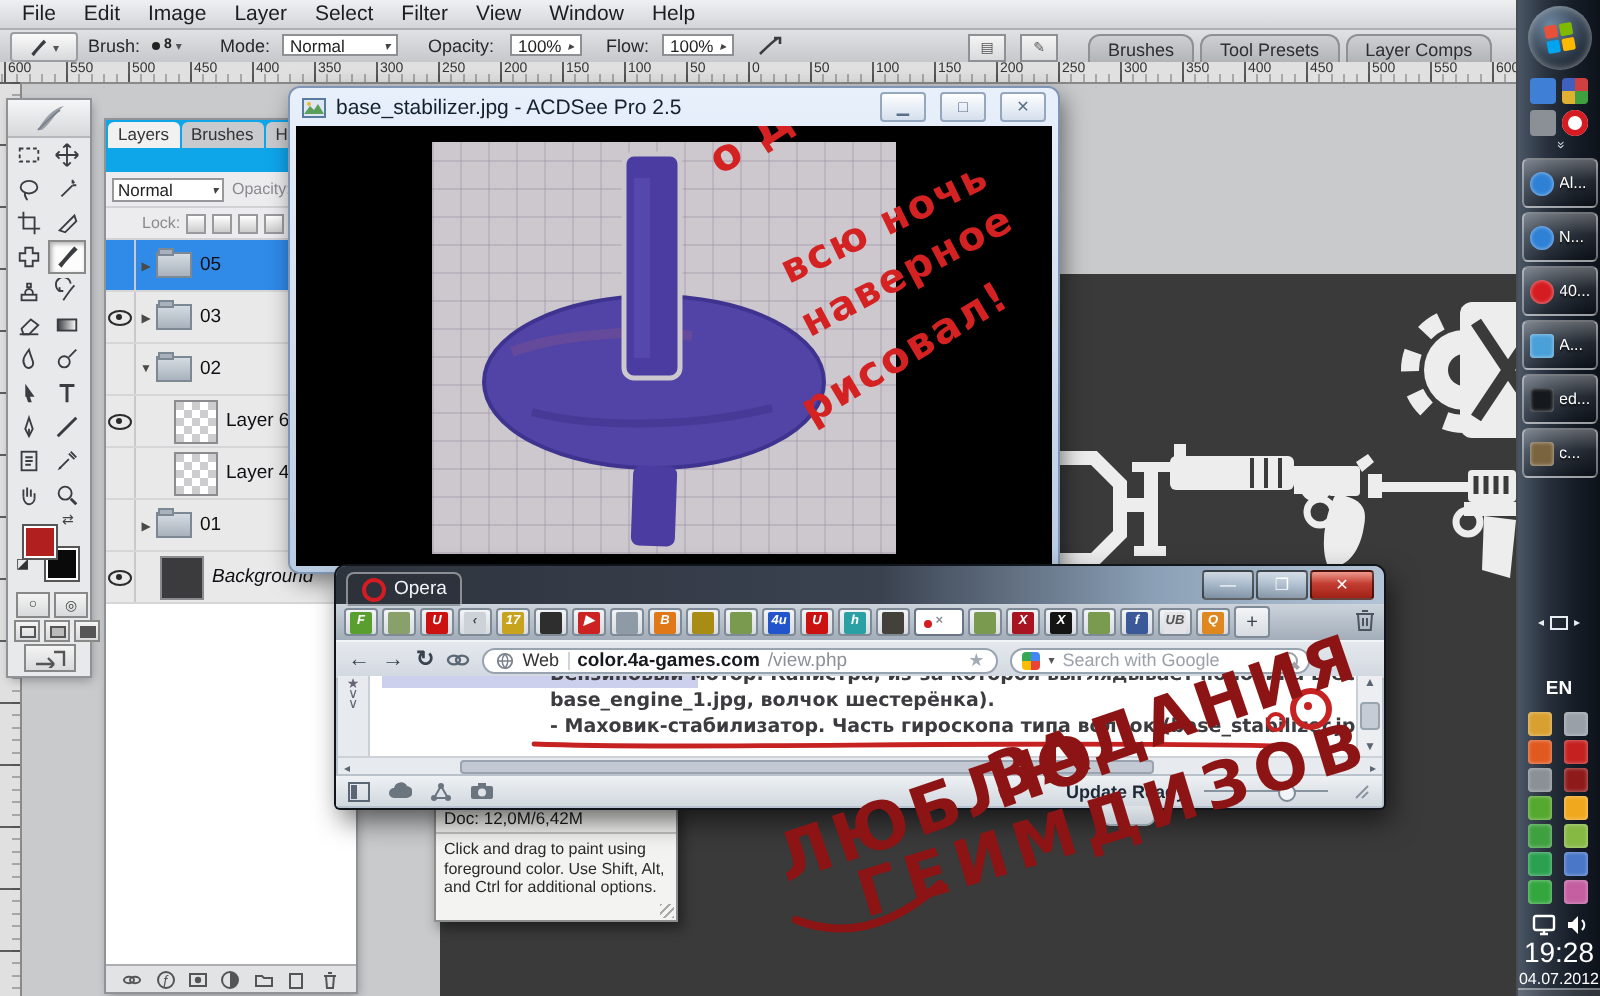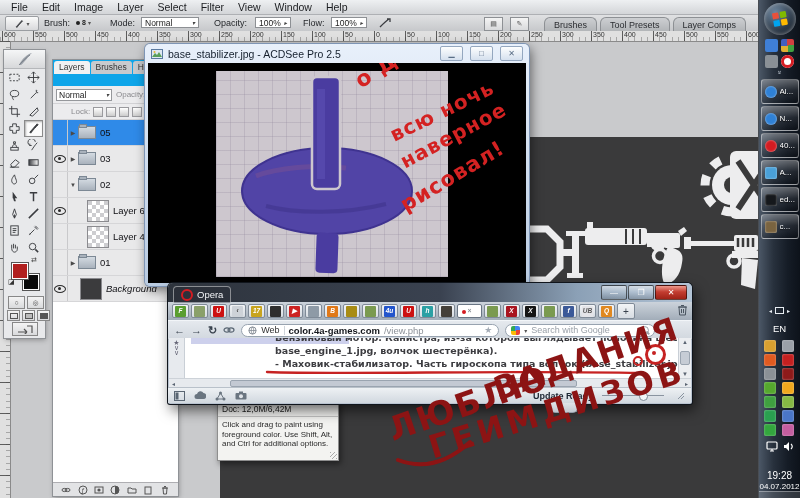--- a/index.html
+++ b/index.html
@@ -192,25 +192,25 @@
   .ql{display:grid;grid-template-columns:13px 13px;gap:3px;margin-top:4px}
   .qli{width:13px;height:13px;border-radius:2px}
   .chev{color:#cfd8e2;font-size:7px;margin-top:1px;transform:rotate(90deg)}
   .tb-list{display:flex;flex-direction:column;gap:2px;margin-top:3px}
   .tb-btn{width:38px;height:25px;border:1px solid rgba(255,255,255,.4);border-radius:3px;display:flex;align-items:center;gap:3px;
       padding:4px 3px;box-sizing:border-box;background:linear-gradient(rgba(255,255,255,.32),rgba(255,255,255,.08) 45%,rgba(0,0,0,.2))}
   .tb-ic{width:12px;height:12px;border-radius:2px;flex:none;box-shadow:inset 0 0 2px rgba(255,255,255,.6)}
   .tb-ic.round{border-radius:50%}
   .tb-label{font-size:8px;color:#fff;text-shadow:0 1px 1px rgba(0,0,0,.8);overflow:hidden;white-space:nowrap}
   .media{margin-top:68px;display:flex;gap:3px;color:#e8edf2;font-size:6px;align-items:center}
-  .en{margin-top:9px;font-size:9.5px;font-weight:normal;color:#fff}
+  .en{margin-top:24px;font-size:9.5px;font-weight:bold;color:#fff}
   .tray{display:grid;grid-template-columns:13px 13px;gap:2px 5px;margin-top:6px}
   .tri{width:12px;height:12px;border-radius:2px;box-shadow:inset 0 0 2px rgba(255,255,255,.5)}
   .sysics{display:flex;gap:5px;margin-top:5px;align-items:center}
-  .clock{margin-top:18px;font-size:10px;color:#fff}
+  .clock{margin-top:0;font-size:14px;color:#fff}
   .date{font-size:8px;color:#fff;margin-top:1px}
   .sdesk{margin-top:auto;width:100%;height:7px;background:rgba(255,255,255,.14);border-top:1px solid rgba(255,255,255,.35)}
 </style>
 </head>
 <body>
 
 <svg style="position:absolute;width:0;height:0" aria-hidden="true">
   <defs>
     <symbol id="t-marquee" viewBox="0 0 14 14">
         <rect x="2" y="3.5" width="10" height="7" fill="none" stroke="#3a3c40" stroke-dasharray="2 1.6"></rect>

